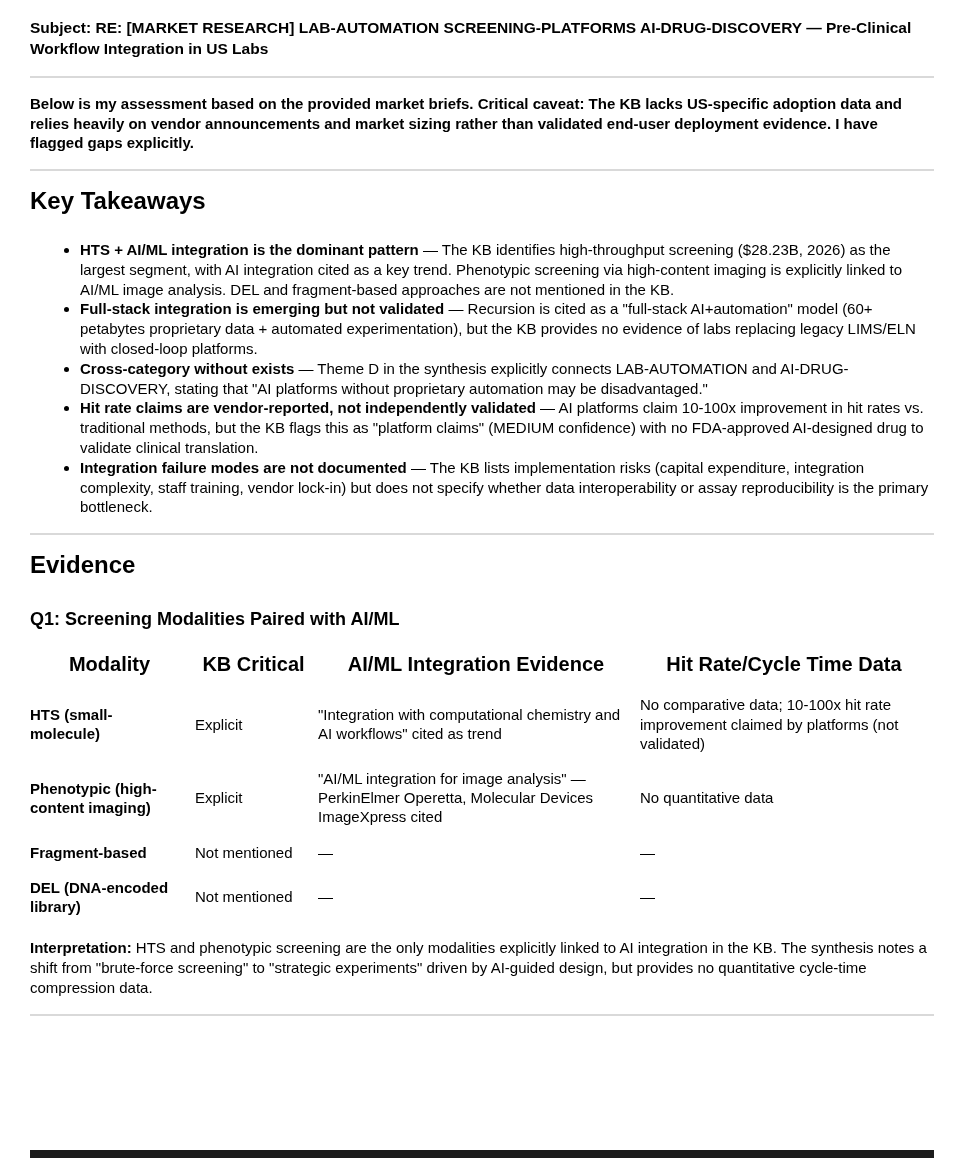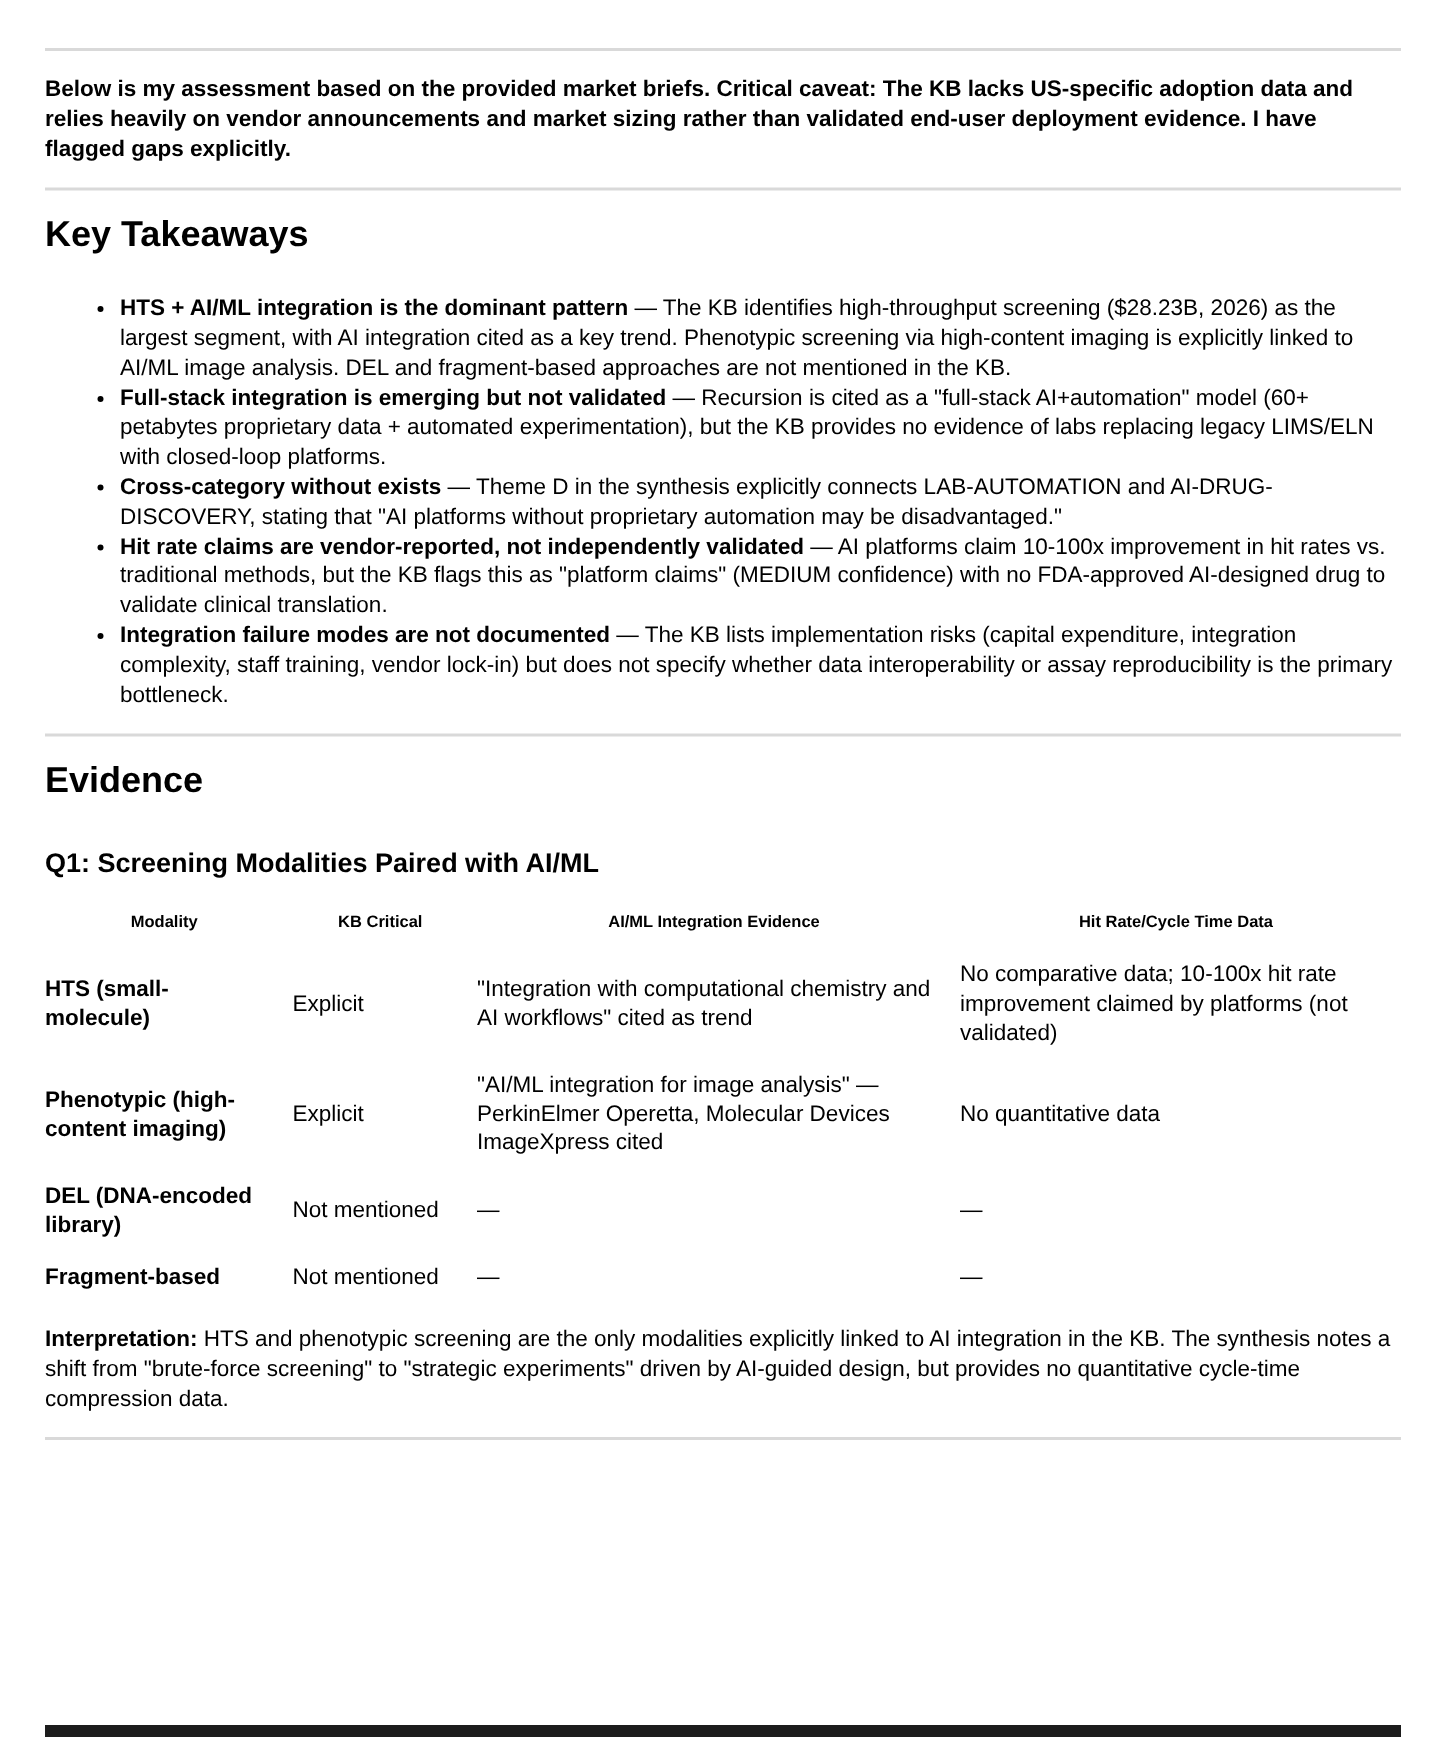--- a/index.html
+++ b/index.html
@@ -65,21 +65,21 @@
     margin: 0;
     padding: 0;
   }
   table.evidence-table {
     border-collapse: collapse;
     table-layout: fixed;
     width: 904px;
     margin: 18px 0 0 0;
   }
   table.evidence-table th {
-    font-size: 11px;
+    font-size: 20px;
     font-weight: bold;
     text-align: center;
     vertical-align: middle;
     line-height: 1.25;
     padding: 4px 6px 10px 0;
   }
   table.evidence-table td {
     font-size: 15px;
     vertical-align: middle;
     line-height: 1.28;
@@ -100,20 +100,21 @@
     width: 904px;
     height: 8px;
     background: #1c1c1c;
   }
 </style>
 </head>
 <body>
 
 <div class="page">
 
+  <p class="subject">Subject: RE: [MARKET RESEARCH] LAB-AUTOMATION SCREENING-PLATFORMS AI-DRUG-DISCOVERY — Pre-Clinical Workflow Integration in US Labs</p>
 
   <hr class="rule">
 
 
   <p class="para"><span>Below is my assessment based on the provided market briefs. </span><strong>Critical caveat:</strong><span> The KB lacks US-specific adoption data and relies heavily on vendor announcements and market sizing rather than validated end-user deployment evidence. I have flagged gaps explicitly.</span></p>
 
   <hr class="rule">
 
   <h1 class="doc-h1">Key Takeaways</h1>
 
@@ -153,27 +154,27 @@
         <td>"Integration with computational chemistry and AI workflows" cited as trend</td>
         <td>No comparative data; 10-100x hit rate improvement claimed by platforms (not validated)</td>
       </tr>
       <tr>
         <td class="col-modality">Phenotypic (high-content imaging)</td>
         <td>Explicit</td>
         <td>"AI/ML integration for image analysis" — PerkinElmer Operetta, Molecular Devices ImageXpress cited</td>
         <td>No quantitative data</td>
       </tr>
       <tr>
-        <td class="col-modality">DEL (DNA-encoded library)</td>
+        <td class="col-modality">Fragment-based</td>
         <td>Not mentioned</td>
         <td>—</td>
         <td>—</td>
       </tr>
       <tr>
-        <td class="col-modality">Fragment-based</td>
+        <td class="col-modality">DEL (DNA-encoded library)</td>
         <td>Not mentioned</td>
         <td>—</td>
         <td>—</td>
       </tr>
     </tbody>
   </table>
 
   <p class="interpretation"><strong>Interpretation:</strong><span> HTS and phenotypic screening are the only modalities explicitly linked to AI integration in the KB. The synthesis notes a shift from "brute-force screening" to "strategic experiments" driven by AI-guided design, but provides no quantitative cycle-time compression data.</span></p>
 
   <hr class="rule">

